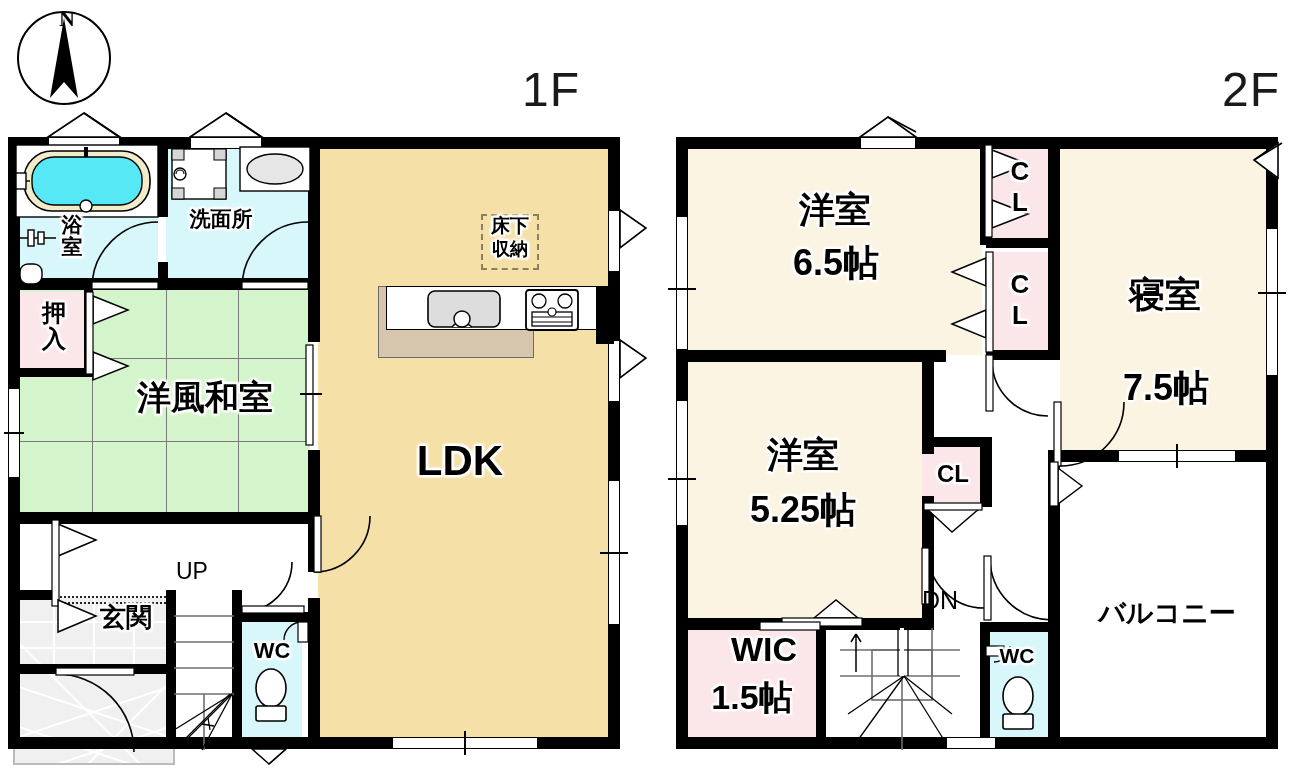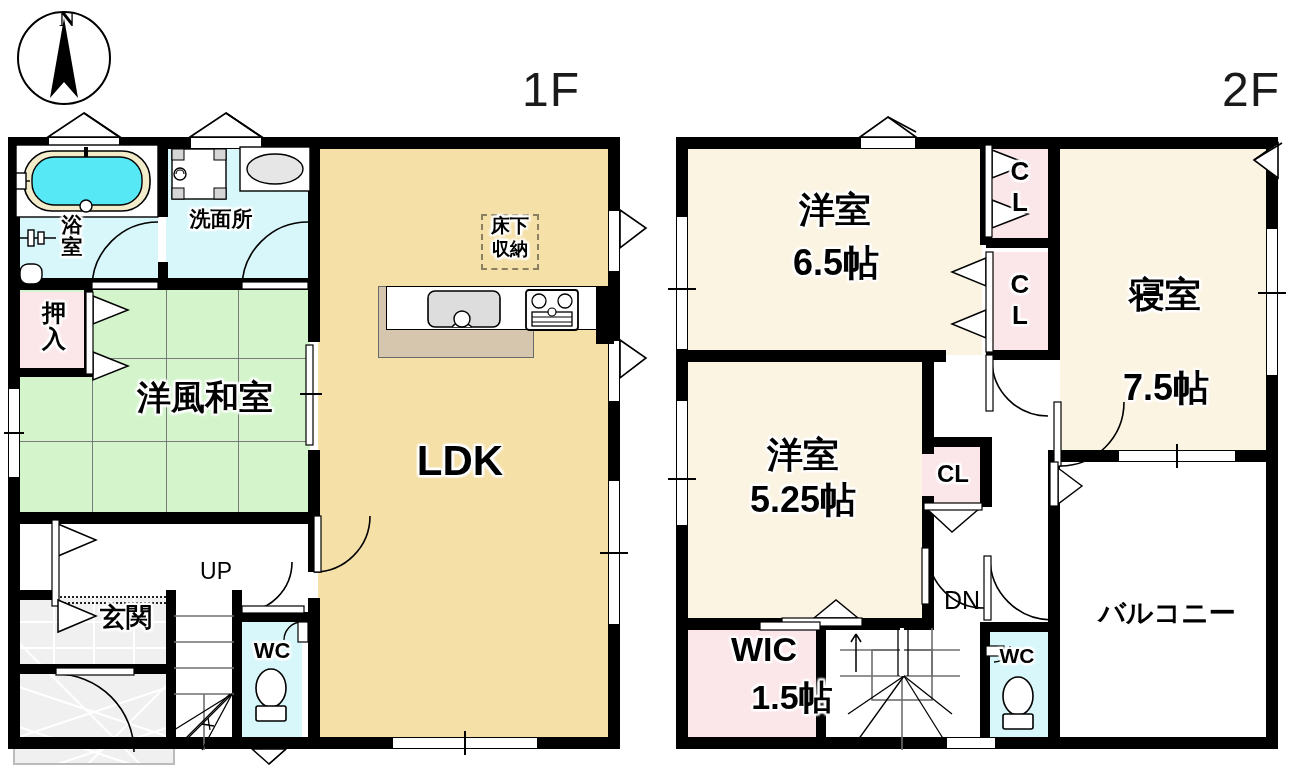--- a/index.html
+++ b/index.html
@@ -267,21 +267,21 @@
       <span style="display: inline-block; width: 24px; line-height: 1.05; white-space: normal;">浴室</span>
     </div>
     <div class="lbl" style="left:172px;top:208px;width:98px;font-size:21px;">洗面所</div>
     <div class="lbl" style="left:26px;top:300px;width:56px;font-size:24px;">
       <span style="display: inline-block; width: 26px; line-height: 1.08; white-space: normal;">押入</span>
     </div>
     <div class="lbl" style="left:100px;top:380px;width:210px;font-size:34px;">洋風和室</div>
     <div class="lbl" style="left:390px;top:440px;width:140px;font-size:42px;">LDK</div>
     <div class="lbl" style="left:84px;top:604px;width:84px;font-size:26px;">玄関</div>
     <div class="lbl" style="left:242px;top:640px;width:60px;font-size:22px;">WC</div>
-    <div class="abs" style="left:176px;top:558px;width:56px;text-align:right;font-size:23px;color:#000;">UP</div>
+    <div class="abs" style="left:176px;top:558px;width:56px;text-align:left;font-size:23px;color:#000;">UP</div>
   </div>
 
   <div class="abs" style="left:660px;top:0px;width:632px;height:772px;">
 
     <div class="room f-room" style="left:22px;top:143px;width:300px;height:212px;"></div>
     <div class="room f-room" style="left:400px;top:143px;width:212px;height:310px;"></div>
     <div class="room f-room" style="left:22px;top:362px;width:252px;height:262px;"></div>
     <div class="room f-closet" style="left:22px;top:630px;width:140px;height:111px;"></div>
     <div class="room f-white" style="left:400px;top:460px;width:212px;height:281px;"></div>
     <div class="room f-white" style="left:274px;top:362px;width:126px;height:379px;"></div>
@@ -395,31 +395,31 @@
       <path d="M16,6 L16,44 M16,6 L11,14 M16,6 L21,14" stroke="#000" stroke-width="1.5" fill="none"></path>
     </svg>
 
     <div class="lbl" style="left:120px;top:192px;width:110px;font-size:36px;">洋室</div>
     <div class="lbl" style="left:106px;top:245px;width:140px;font-size:36px;">6.5帖</div>
 
     <div class="lbl" style="left:450px;top:277px;width:110px;font-size:36px;">寝室</div>
     <div class="lbl" style="left:436px;top:330px;width:140px;font-size:36px;margin-top:40px;">7.5帖</div>
 
     <div class="lbl" style="left:88px;top:437px;width:110px;font-size:36px;">洋室</div>
-    <div class="lbl" style="left:63px;top:482px;width:160px;font-size:36px;">5.25帖</div>
+    <div class="lbl" style="left:63px;top:492px;width:160px;font-size:36px;">5.25帖</div>
 
     <div class="lbl" style="left:28px;top:632px;width:152px;font-size:34px;">WIC</div>
-    <div class="lbl" style="left:28px;top:680px;width:128px;font-size:34px;margin-left:40px;">1.5帖</div>
+    <div class="lbl" style="left:28px;top:680px;width:128px;font-size:34px;">1.5帖</div>
 
     <div class="lbl" style="left:412px;top:600px;width:190px;font-size:27px;">バルコニー</div>
 
     <div class="lbl" style="left:328px;top:645px;width:58px;font-size:21px;">WC</div>
 
     <div class="lbl" style="left:330px;top:158px;width:60px;font-size:26px;">C</div>
     <div class="lbl" style="left:330px;top:189px;width:60px;font-size:26px;">L</div>
     <div class="lbl" style="left:330px;top:271px;width:60px;font-size:26px;">C</div>
     <div class="lbl" style="left:330px;top:302px;width:60px;font-size:26px;">L</div>
     <div class="lbl" style="left:262px;top:462px;width:62px;font-size:24px;">CL</div>
 
-    <div class="abs" style="left:262px;top:586px;width:80px;text-align:center;font-size:25px;color:#000;">DN</div>
+    <div class="abs" style="left:262px;top:586px;width:80px;font-size:25px;color:#000;">DN</div>
   </div>
 
 </div>
 
 </body></html>

